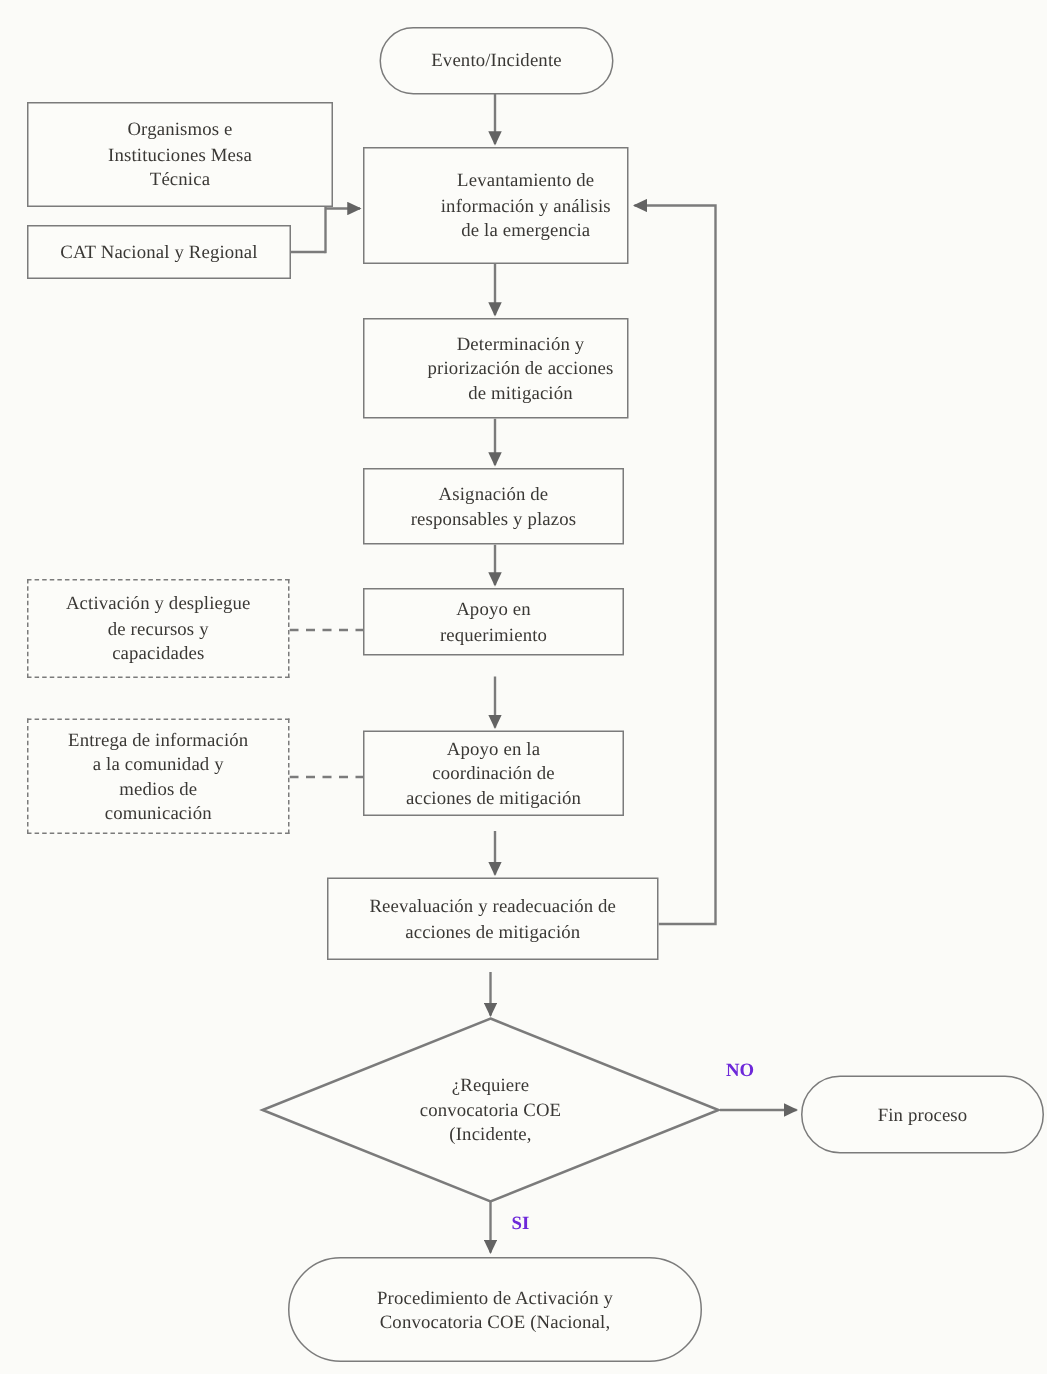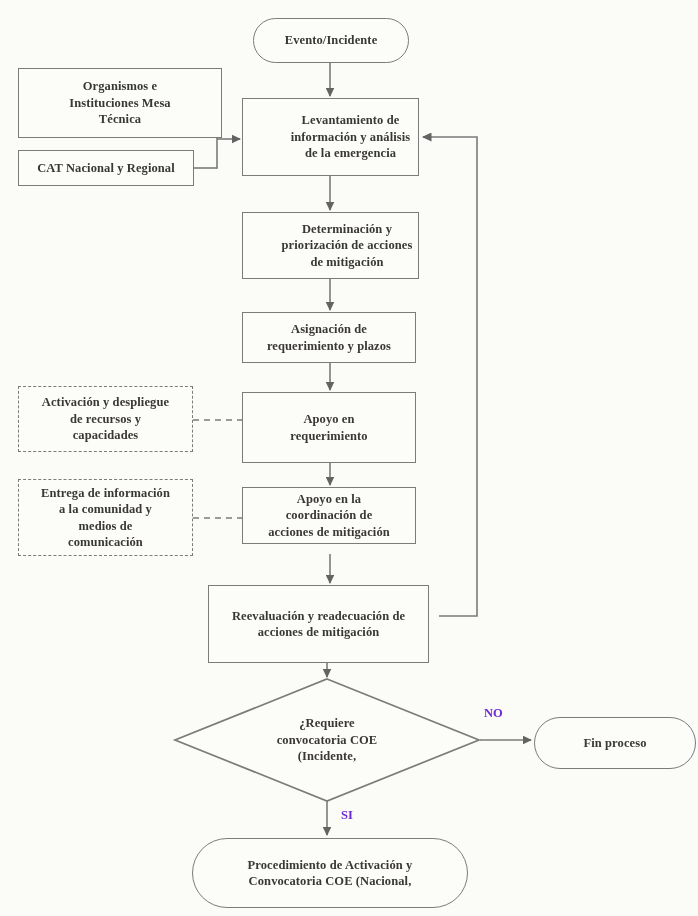--- a/index.html
+++ b/index.html
@@ -23,21 +23,21 @@
     height: 916px;
   }
   .node {
     position: absolute;
     box-sizing: border-box;
     display: flex;
     align-items: center;
     justify-content: center;
     text-align: center;
     white-space: pre-line;
-    font-weight: bold;
+    font-weight: normal;
     font-size: 12.5px;
     line-height: 1.32;
     color: #3a3835;
     border: 1.6px solid #7b7b7b;
     background: #fcfcf9;
     letter-spacing: 0.1px;
   }
   .terminal { border-radius: 24px; }
   .terminal.small { border-radius: 26px; }
   .terminal.big { border-radius: 35px; }
@@ -107,30 +107,30 @@
 
   <div class="node" style="left:242px; top:98px; width:177px; height:78px;padding-left:40px;">Levantamiento de
 información y análisis
 de la emergencia</div>
 
   <div class="node" style="left:242px; top:212px; width:177px; height:67px;padding-left:33px;">Determinación y
 priorización de acciones
 de mitigación</div>
 
   <div class="node" style="left:242px; top:312px; width:174px; height:51px;">Asignación de
-requerimiento y plazos</div>
+responsables y plazos</div>
 
-  <div class="node" style="left:242px; top:392px; width:174px; height:71px;text-align:center;">Apoyo en
+  <div class="node" style="left:242px; top:392px; width:174px; height:45px;text-align:center;">Apoyo en
 requerimiento</div>
 
   <div class="node" style="left:242px; top:487px; width:174px; height:57px;">Apoyo en la
 coordinación de
 acciones de mitigación</div>
 
-  <div class="node" style="left:208px; top:585px; width:221px; height:78px;text-align:center;">Reevaluación y readecuación de
+  <div class="node" style="left:218px; top:585px; width:221px; height:55px;text-align:center;">Reevaluación y readecuación de
 acciones de mitigación</div>
 
   <div class="node dashed" style="left:18px; top:386px; width:175px; height:66px;">Activación y despliegue
 de recursos y
 capacidades</div>
 
   <div class="node dashed" style="left:18px; top:479px; width:175px; height:77px;">Entrega de información
 a la comunidad y
 medios de
 comunicación</div>

